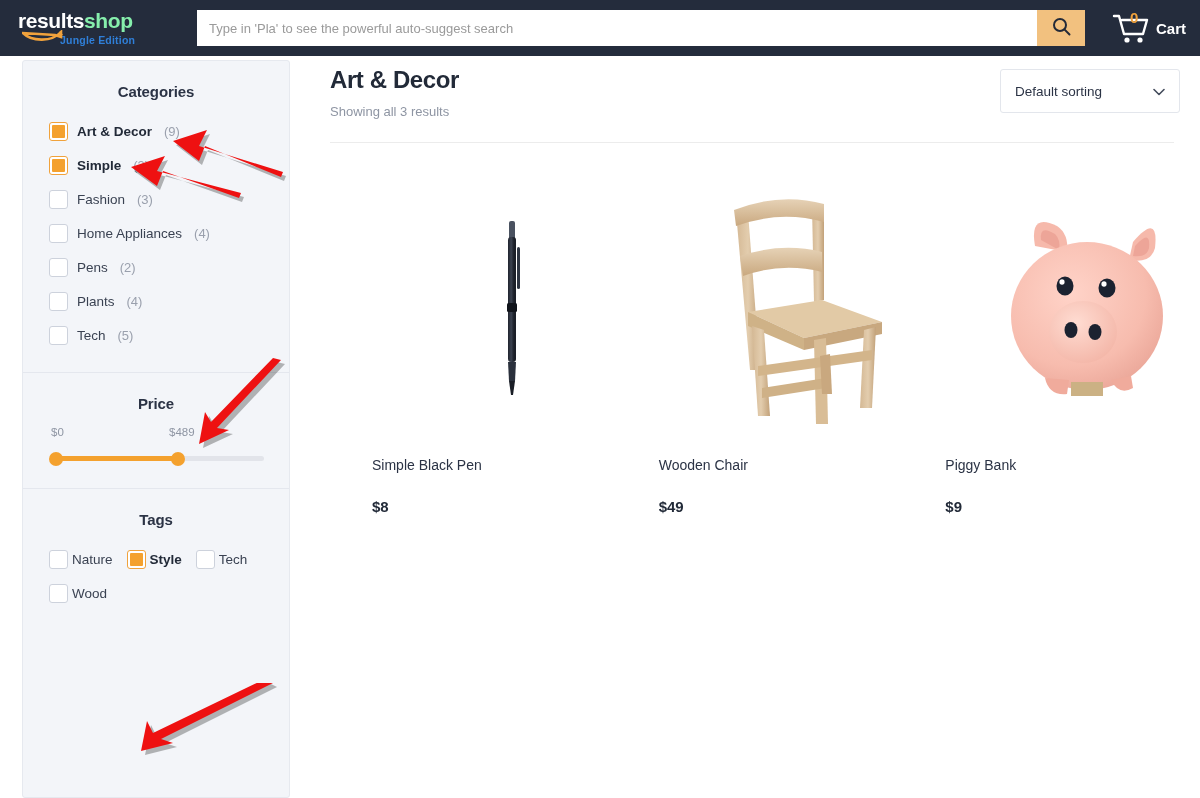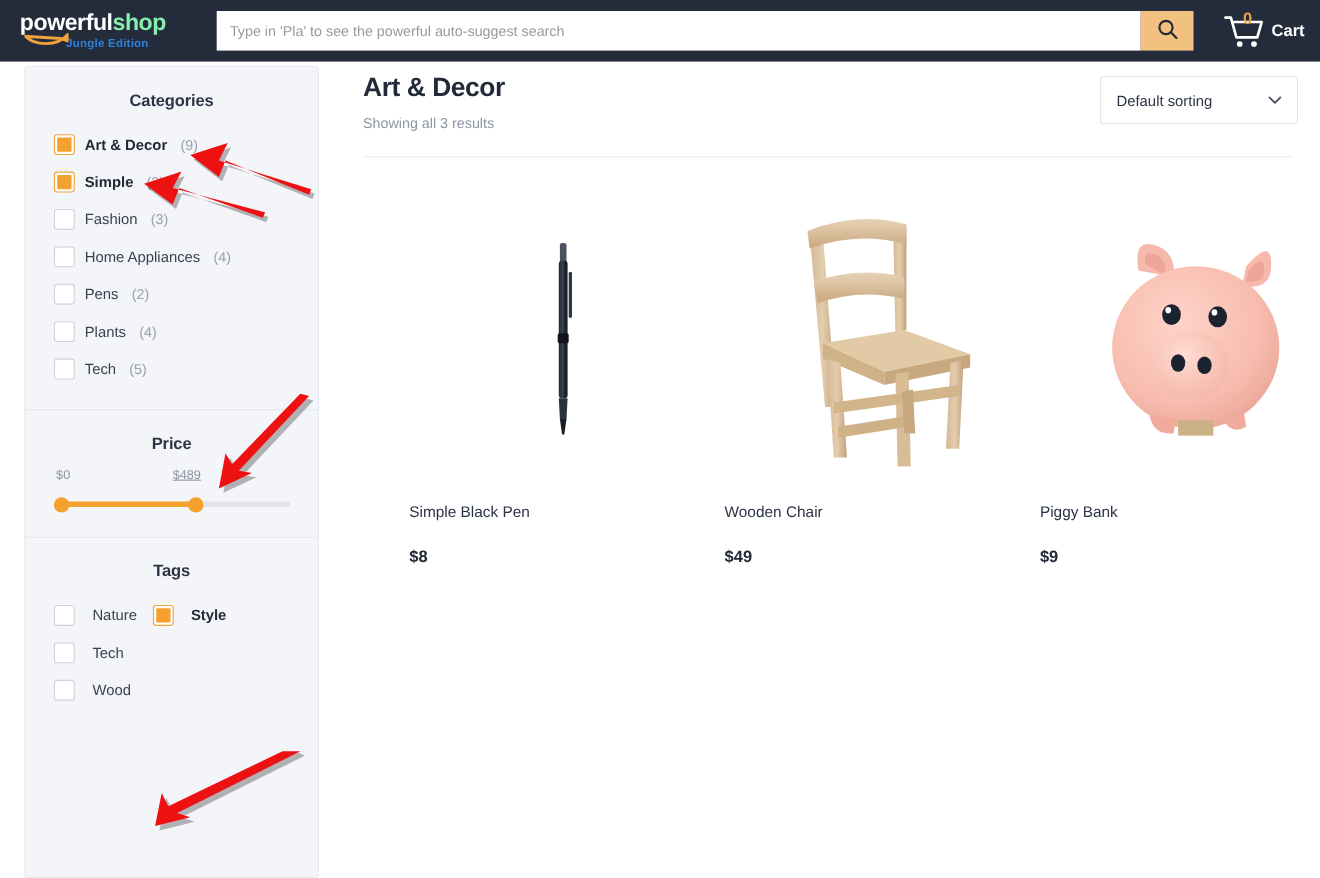--- a/index.html
+++ b/index.html
@@ -111,21 +111,21 @@
   .cat-label { font-size: 13.5px; color: #3a4252; }
   .cat-row.checked .cat-label { font-weight: bold; color: #222a38; }
   .cat-count { font-size: 13px; color: #9aa0ad; margin-left: 3px; }
 
   
   .price-vals {
     position: relative; height: 18px; margin-top: 2px;
     font-size: 11.5px; color: #8e95a3;
   }
   .price-vals .pv-min { position: absolute; left: 2px; top: 0; }
-  .price-vals .pv-max { position: absolute; left: 108px; top: 0; text-decoration: underline; }
+  .price-vals .pv-max { position: absolute; left: 120px; top: 0; }
   .slider { position: relative; height: 20px; margin-top: 4px; }
   .slider-track {
     position: absolute; left: 5px; top: 8px;
     width: 210px; height: 5px;
     background: #e2e4ea; border-radius: 3px;
   }
   .slider-fill {
     position: absolute; left: 5px; top: 8px;
     width: 125px; height: 5px;
     background: #f4a12e; border-radius: 3px;
@@ -144,21 +144,21 @@
     gap: 14px 10px; width: 190px;
   }
   .swatch {
     width: 28px; height: 28px; border-radius: 50%;
     cursor: pointer;
   }
 
   
   .tags-rows { display: flex; flex-wrap: wrap; gap: 0 14px; }
   .tag-row {
-    display: flex; align-items: center; gap: 16px;
+    display: flex; align-items: center; gap: 4px;
     height: 34px; cursor: pointer;
   }
   .tag-label { font-size: 13.5px; color: #3a4252; }
   .tag-row.checked .tag-label { font-weight: bold; color: #222a38; text-align: right; }
 
   
   #main { position: absolute; left: 330px; top: 60px; width: 860px; }
   #page-title {
     font-size: 24px; font-weight: bold; color: #222a38;
     letter-spacing: -0.4px; margin-top: 6px;
@@ -206,21 +206,21 @@
   #arrow-price { left: 185px; top: 358px; }
   #arrow-tags { left: 125px; top: 683px; }
 </style>
 </head>
 <body>
 
 <div id="header">
 
   <div id="logo-block">
     <div id="logo-wordmark">
-      <span class="w1">powerful</span><span class="w2">shop</span>
+      <span class="w1">results</span><span class="w2">shop</span>
     </div>
     <div id="logo-swoosh">
       <svg width="42" height="14" viewBox="0 0 42 14">
         <path d="M1 3 C10 12, 30 12, 39 2 L39 7 L33 5 Z" fill="none" stroke="#f0a23c" stroke-width="2.6" stroke-linecap="round"></path>
         <path d="M38 1 L41 5 L35 6 Z" fill="#f0a23c"></path>
       </svg>
     </div>
     <div id="logo-sub">Jungle Edition</div>
   </div>
 

